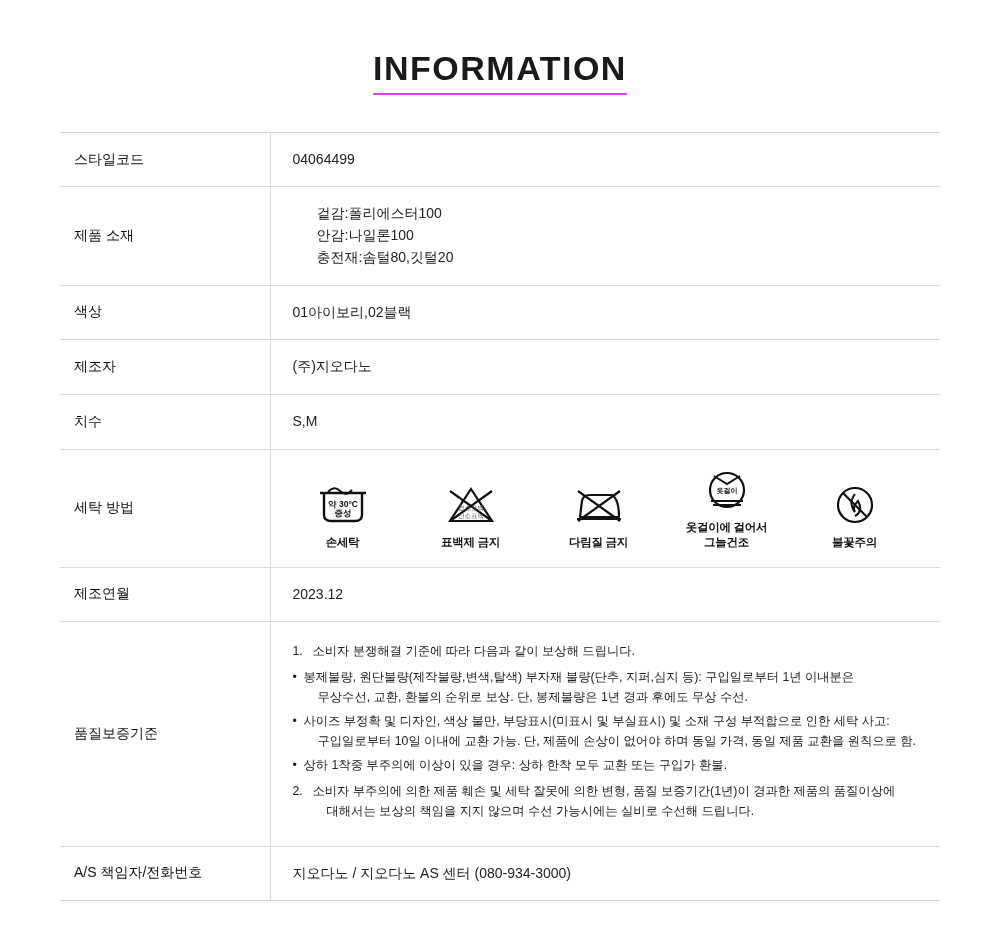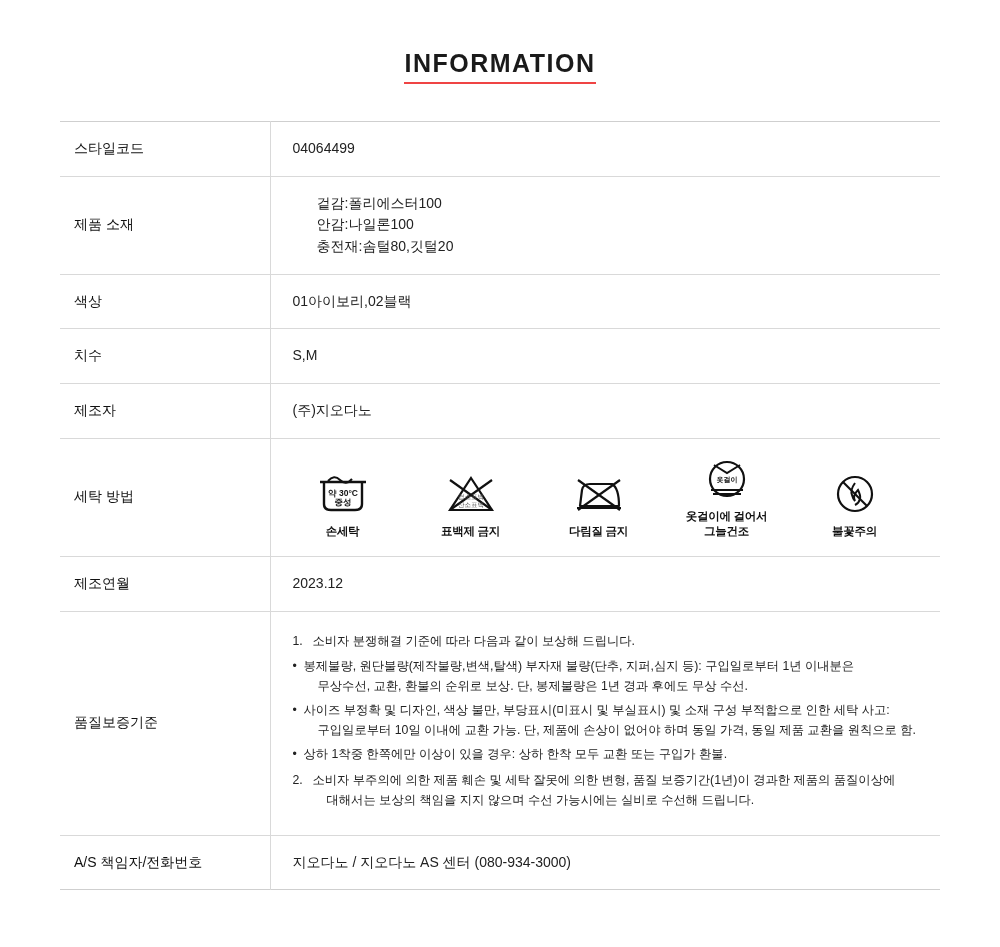--- a/index.html
+++ b/index.html
@@ -19,24 +19,24 @@
     width: 1000px;
     height: 947px;
     box-sizing: border-box;
   }
   .title-wrap {
     text-align: center;
     padding-top: 48px;
   }
   .title {
     display: inline-block;
-    font-size: 25px;
+    font-size: 34px;
     font-weight: bold;
     letter-spacing: 1.5px;
-    border-bottom: 2px solid #ef4444;
+    border-bottom: 2px solid #d946ef;
     padding-bottom: 4px;
     line-height: 1.2;
   }
   table.info {
     width: 880px;
     margin: 37px auto 0 auto;
     border-collapse: collapse;
     table-layout: fixed;
   }
   table.info tr {
@@ -159,27 +159,27 @@
           </div>
         </td>
       </tr>
 
       <tr>
         <th>색상</th>
         <td>01아이보리,02블랙</td>
       </tr>
 
       <tr>
+        <th>제조자</th>
+        <td>(주)지오다노</td>
+      </tr>
+
+      <tr>
         <th>치수</th>
         <td>S,M</td>
-      </tr>
-
-      <tr>
-        <th>제조자</th>
-        <td>(주)지오다노</td>
       </tr>
 
 
       <tr class="wash-row">
         <th>세탁 방법</th>
         <td>
           <div class="wash-set">
 
             <div class="wash-item">
               <div class="wash-icon">
@@ -274,21 +274,21 @@
               <div class="dot">•</div>
               <div class="txt">
                 <div>사이즈 부정확 및 디자인, 색상 불만, 부당표시(미표시 및 부실표시) 및 소재 구성 부적합으로 인한 세탁 사고:</div>
                 <div class="indent" style="padding-left:14px">구입일로부터 10일 이내에 교환 가능. 단, 제품에 손상이 없어야 하며 동일 가격, 동일 제품 교환을 원칙으로 함.</div>
               </div>
             </div>
 
             <div class="bullet-item">
               <div class="dot">•</div>
               <div class="txt">
-                <div>상하 1착중 한쪽에만 이상이 있을 경우: 상하 한착 모두 교환 또는 구입가 환불.</div>
+                <div>상하 1착중 부주의에 이상이 있을 경우: 상하 한착 모두 교환 또는 구입가 환불.</div>
               </div>
             </div>
 
             <div class="num-item" style="margin-top:6px">
               <div class="num">2.</div>
               <div class="txt">
                 <div>소비자 부주의에 의한 제품 훼손 및 세탁 잘못에 의한 변형, 품질 보증기간(1년)이 경과한 제품의 품질이상에</div>
                 <div style="padding-left:14px">대해서는 보상의 책임을 지지 않으며 수선 가능시에는 실비로 수선해 드립니다.</div>
               </div>
             </div>

